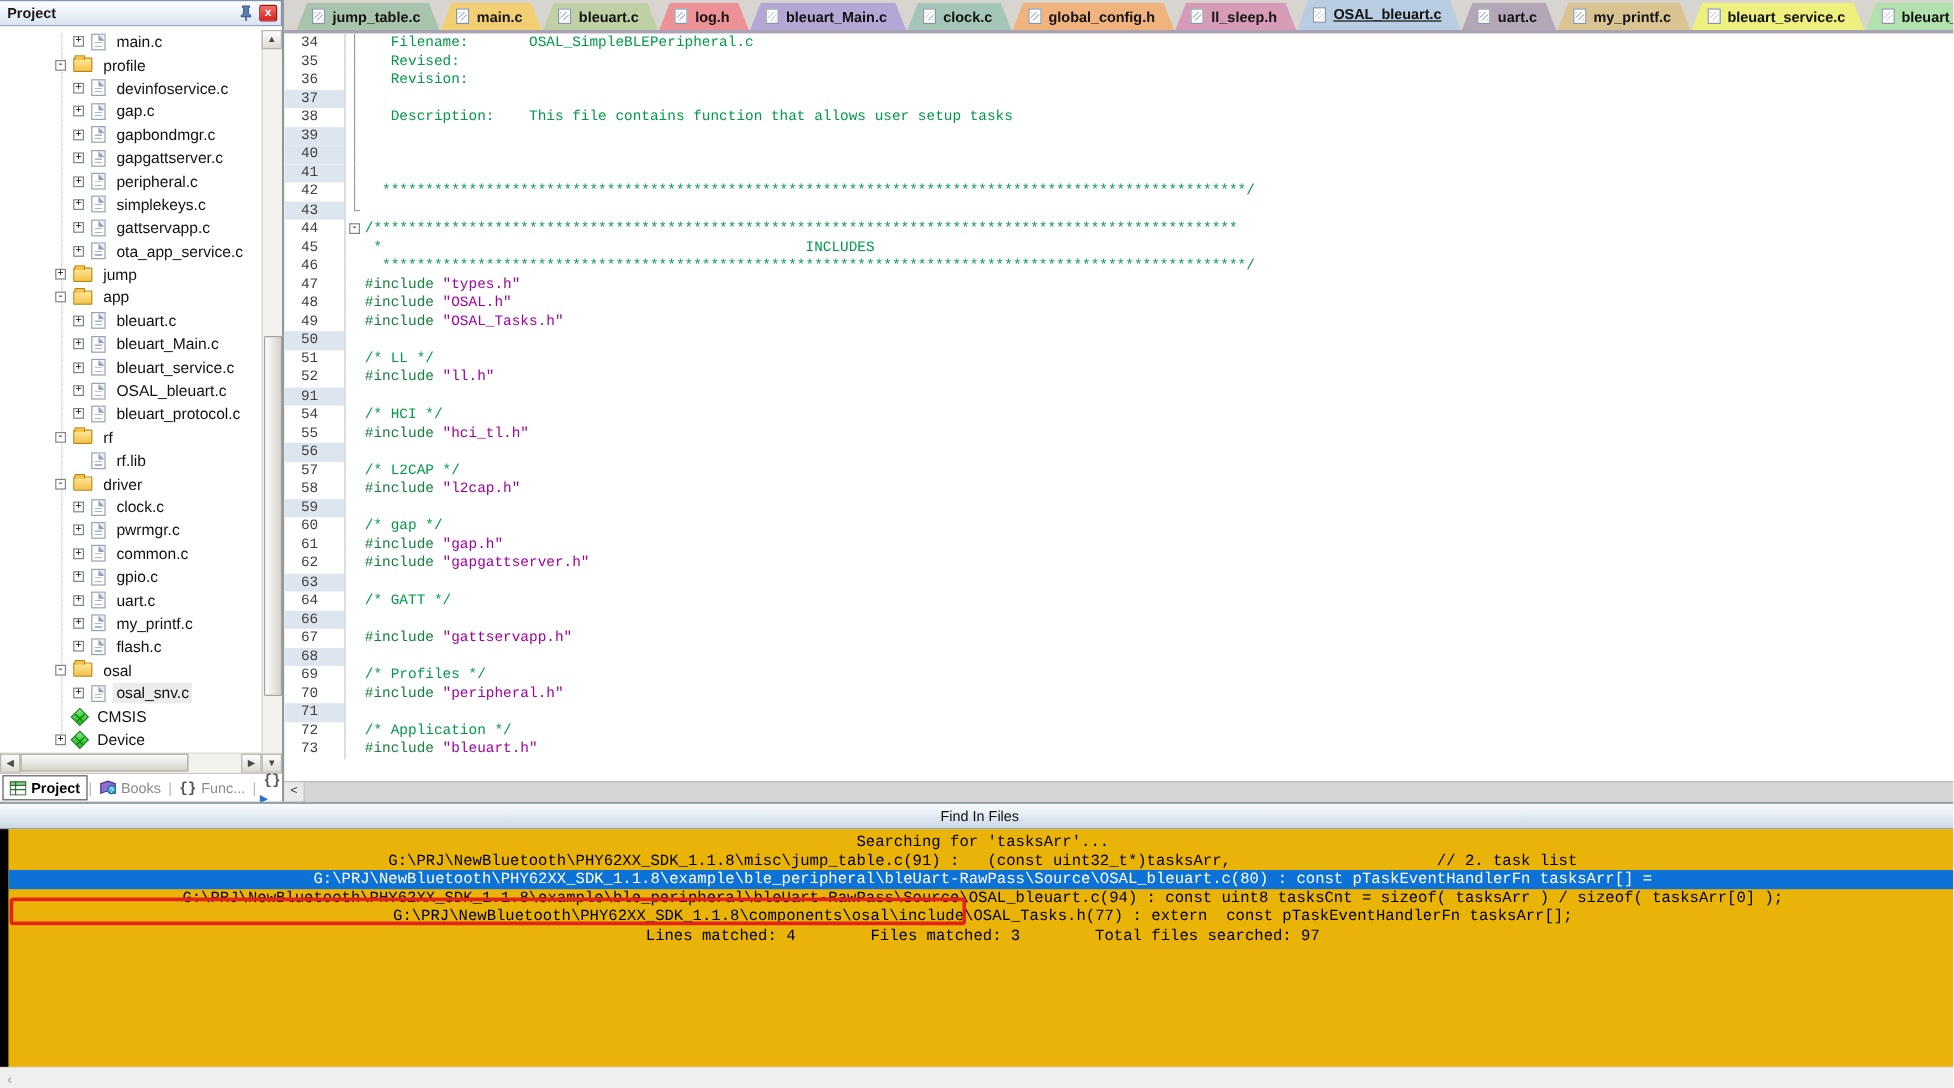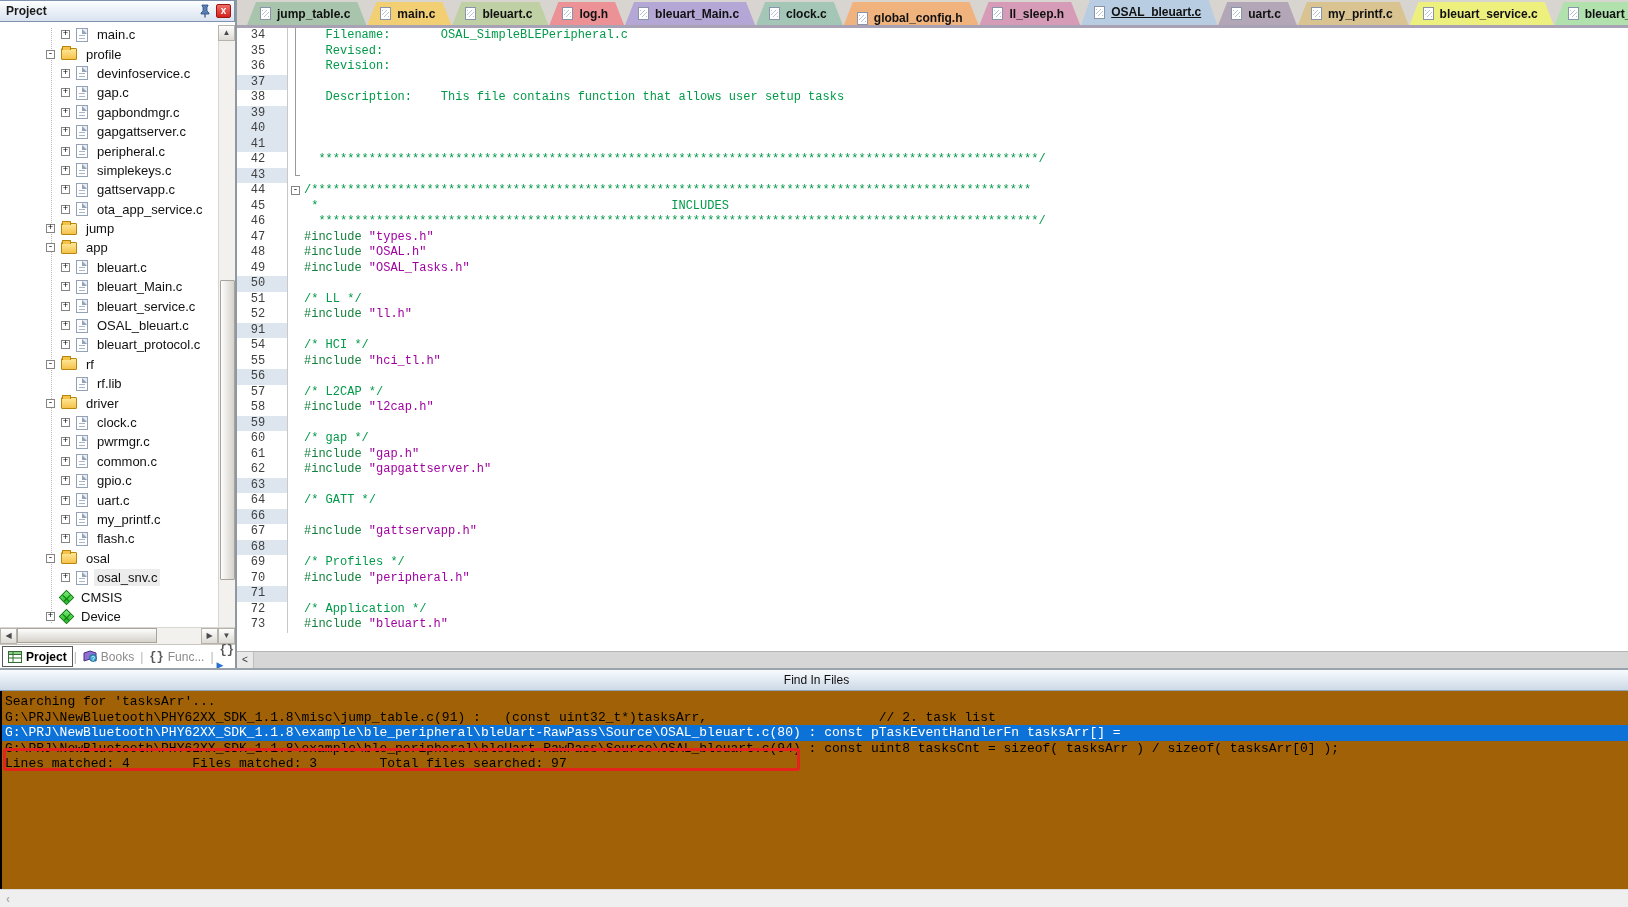--- a/index.html
+++ b/index.html
@@ -92,22 +92,22 @@
   .tok-c { color:#009a49; }
   .tok-d { color:#15803d; }
   .tok-s { color:#a000a0; }
   .editor-hscroll { flex:0 0 17px; background:#d6d6d6; display:flex; border-top:1px solid #b5b5b5; }
   .eh-btn { width:17px; height:16px; background:#e9e9e9; color:#333; font-size:10px; line-height:15px; text-align:center; border-right:1px solid #bdbdbd; }
 
   
   .find-panel { position:absolute; left:0; right:0; top:668px; bottom:0; display:flex; flex-direction:column; border-top:2px solid #9aa2ac; }
   .find-header { flex:0 0 21px; background:linear-gradient(#f8fbfe,#ccd9e6); border-bottom:1px solid #8fa3ba;
     display:flex; align-items:center; padding-left:5px; font-size:12px; color:#111;justify-content:center; }
-  .find-content { flex:1; background:#a16207; border-left:2px solid #000000; position:relative;
-    font-family:"Liberation Mono", monospace; font-size:13px; padding-top:3px; overflow:hidden; }
+  .find-content { flex:1; background:#eab308; border-left:7px solid #000000; position:relative;
+    font-family:"Liberation Mono", monospace; font-size:13px; padding-top:3px; overflow:hidden;text-align:center; }
   .find-line { height:15.6px; line-height:15.6px; white-space:pre; padding-left:3px; color:#000; }
   .find-line.selected { background:#0d72d8; color:#fff; }
   .red-box { position:absolute; left:1px; top:57px; width:797px; height:23px; border:3px solid #e5231d; border-radius:3px; pointer-events:none; }
   .find-hscroll { flex:0 0 18px; background:#efefef; border-top:1px solid #dcdcdc; display:flex; align-items:center; padding-left:6px; }
   .chev { color:#b0b0b0; font-size:12px; font-weight:bold; }
 
   svg { display:block; }
 </style>
 </head>
 <body>
@@ -450,21 +450,21 @@
             <span class="tab-label">log.h</span>
           </div>
           <div class="tab" style="background: linear-gradient(rgb(180, 167, 214), rgb(180, 167, 214));">
             <span class="tab-page-icon"></span>
             <span class="tab-label">bleuart_Main.c</span>
           </div>
           <div class="tab" style="background: linear-gradient(rgb(163, 198, 183), rgb(163, 198, 183));">
             <span class="tab-page-icon"></span>
             <span class="tab-label">clock.c</span>
           </div>
-          <div class="tab" style="background: linear-gradient(rgb(241, 179, 125), rgb(241, 179, 125)); align-items: flex-end;">
+          <div class="tab" style="background: linear-gradient(rgb(241, 179, 125), rgb(241, 179, 125));">
             <span class="tab-page-icon"></span>
             <span class="tab-label">global_config.h</span>
           </div>
           <div class="tab" style="background: linear-gradient(rgb(214, 156, 183), rgb(214, 156, 183)); margin-top: 36px;">
             <span class="tab-page-icon"></span>
             <span class="tab-label">ll_sleep.h</span>
           </div>
           <div class="tab active" style="background: linear-gradient(rgb(184, 205, 226), rgb(184, 205, 226));">
             <span class="tab-page-icon"></span>
             <span class="tab-label">OSAL_bleuart.c</span>
@@ -536,20 +536,21 @@
   <div class="find-panel">
     <div class="find-header">
       <span>Find In Files</span>
     </div>
     <div class="find-content" id="find-content">
 
     <div class="find-line">Searching for 'tasksArr'...</div>
         <div class="find-line">G:\PRJ\NewBluetooth\PHY62XX_SDK_1.1.8\misc\jump_table.c(91) :   (const uint32_t*)tasksArr,                      // 2. task list</div>
         <div class="find-line selected">G:\PRJ\NewBluetooth\PHY62XX_SDK_1.1.8\example\ble_peripheral\bleUart-RawPass\Source\OSAL_bleuart.c(80) : const pTaskEventHandlerFn tasksArr[] =</div>
         <div class="find-line">G:\PRJ\NewBluetooth\PHY62XX_SDK_1.1.8\example\ble_peripheral\bleUart-RawPass\Source\OSAL_bleuart.c(94) : const uint8 tasksCnt = sizeof( tasksArr ) / sizeof( tasksArr[0] );</div>
+        <div class="find-line">G:\PRJ\NewBluetooth\PHY62XX_SDK_1.1.8\components\osal\include\OSAL_Tasks.h(77) : extern  const pTaskEventHandlerFn tasksArr[];</div>
         <div class="find-line">Lines matched: 4        Files matched: 3        Total files searched: 97</div>
         <div class="red-box"></div>
       </div>
     <div class="find-hscroll">
       <span class="chev">‹</span>
     </div>
   </div>
 
 </div>
 

